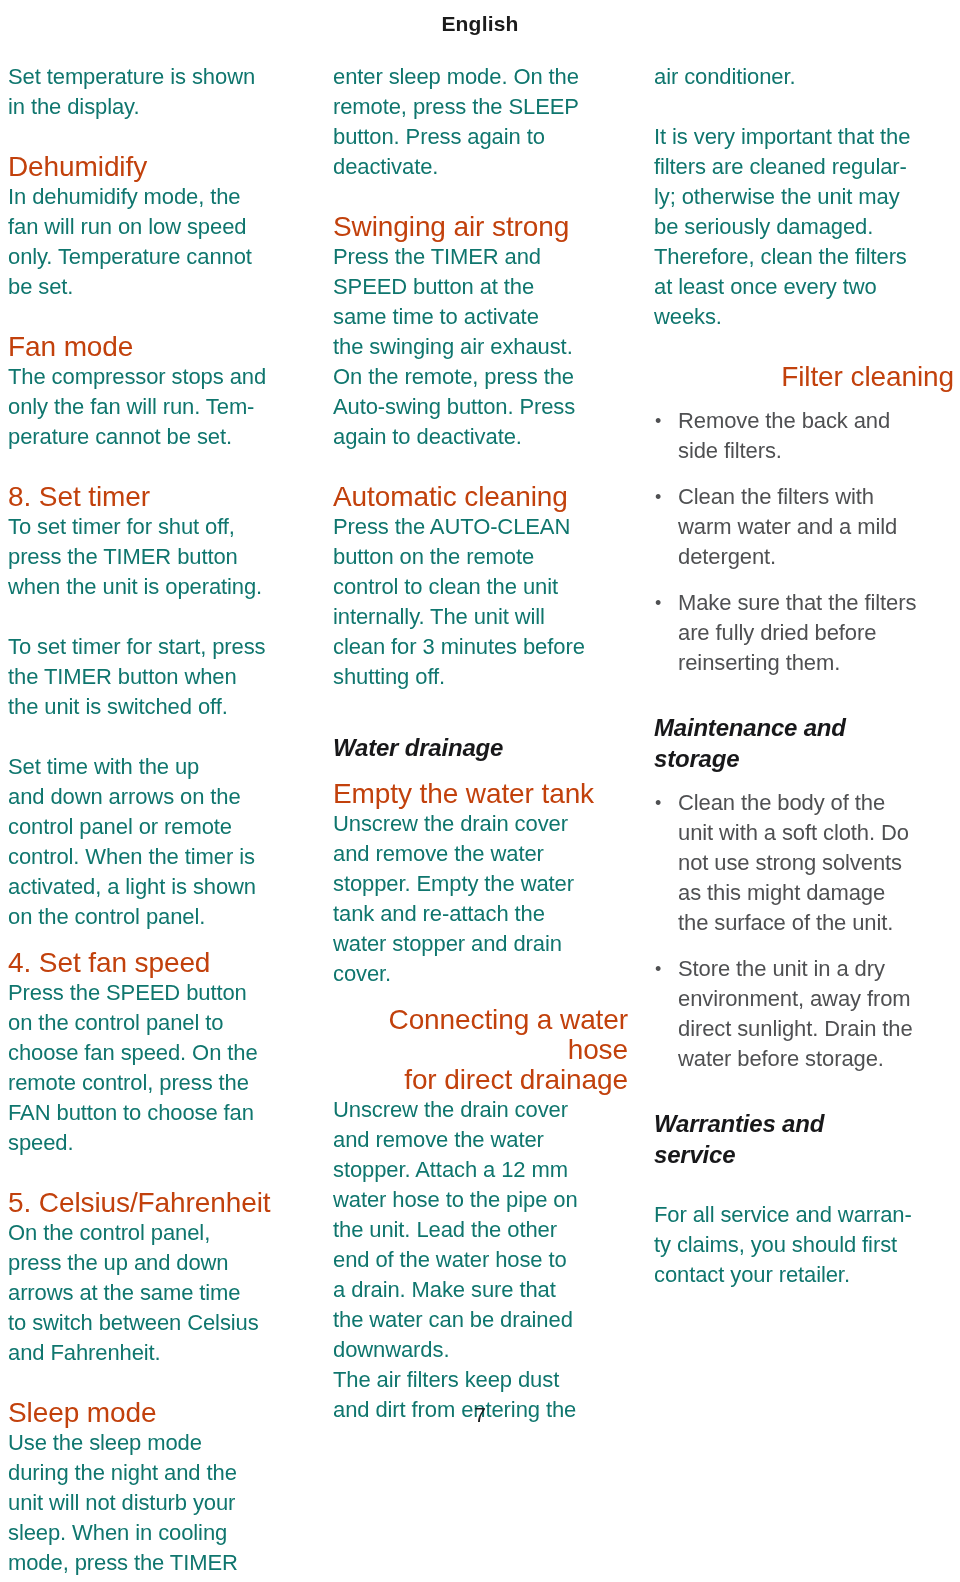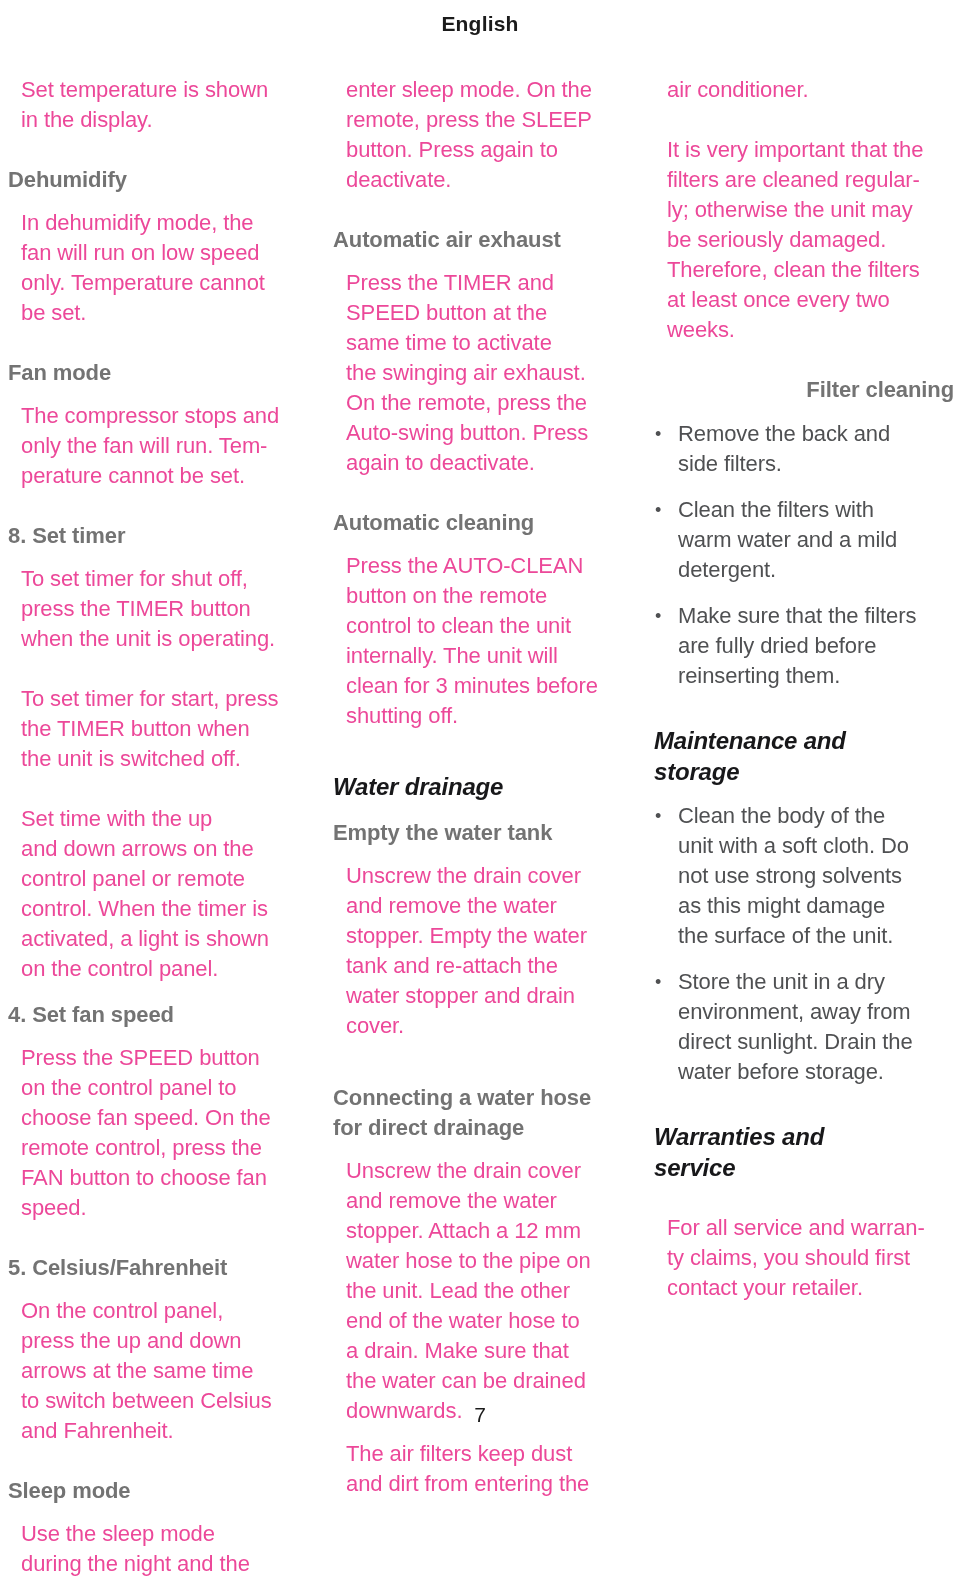--- a/index.html
+++ b/index.html
@@ -49,31 +49,31 @@
     box-sizing: border-box;
     width: 320px;
     flex: 0 0 320px;
   }
   .col-1 { padding: 0 12px 0 8px; }
   .col-2 { padding: 0 12px 0 13px; }
   .col-3 { padding: 0 6px 0 14px; }
   .para {
     font-size: 22px;
     line-height: 30px;
-    color: #ec4899;
-    white-space: pre-line;
-    margin: 13px;
+    color: #0f766e;
+    white-space: pre-line;
+    margin: 0;
     letter-spacing: -0.1px;
   }
 
   .sub-head {
-    font-size: 22px;
-    line-height: 30px;
-    font-weight: bold;
-    color: #737373;
+    font-size: 28px;
+    line-height: 30px;
+    font-weight: normal;
+    color: #c2410c;
     white-space: pre-line;
     margin: 0;
     letter-spacing: -0.1px;
   }
   .sect-head {
     font-size: 24px;
     line-height: 31px;
     font-weight: bold;
     font-style: italic;
     color: #18181a;
@@ -171,21 +171,21 @@
 unit will not disturb your
 sleep. When in cooling
 mode, press the TIMER
 and up arrow together to</div>
       </div>
     <div class="col col-2">
         <div class="para">enter sleep mode. On the
 remote, press the SLEEP
 button. Press again to
 deactivate.</div>
-        <div class="sub-head" style="margin-top: 30px;">Automatic air exhaust</div>
+        <div class="sub-head" style="margin-top: 30px;">Swinging air strong</div>
         <div class="para">Press the TIMER and
 SPEED button at the
 same time to activate
 the swinging air exhaust.
 On the remote, press the
 Auto-swing button. Press
 again to deactivate.</div>
         <div class="sub-head" style="margin-top: 30px;">Automatic cleaning</div>
         <div class="para">Press the AUTO-CLEAN
 button on the remote
@@ -194,21 +194,21 @@
 clean for 3 minutes before
 shutting off.</div>
         <div class="sect-head" style="margin-top: 40px;">Water drainage</div>
         <div class="sub-head" style="margin-top: 16px;">Empty the water tank</div>
         <div class="para">Unscrew the drain cover
 and remove the water
 stopper. Empty the water
 tank and re-attach the
 water stopper and drain
 cover.</div>
-        <div class="sub-head" style="margin-top: 42px;">Connecting a water hose
+        <div class="sub-head" style="margin-top: 16px; text-align: right;">Connecting a water hose
 for direct drainage</div>
         <div class="para">Unscrew the drain cover
 and remove the water
 stopper. Attach a 12 mm
 water hose to the pipe on
 the unit. Lead the other
 end of the water hose to
 a drain. Make sure that
 the water can be drained
 downwards.</div>

